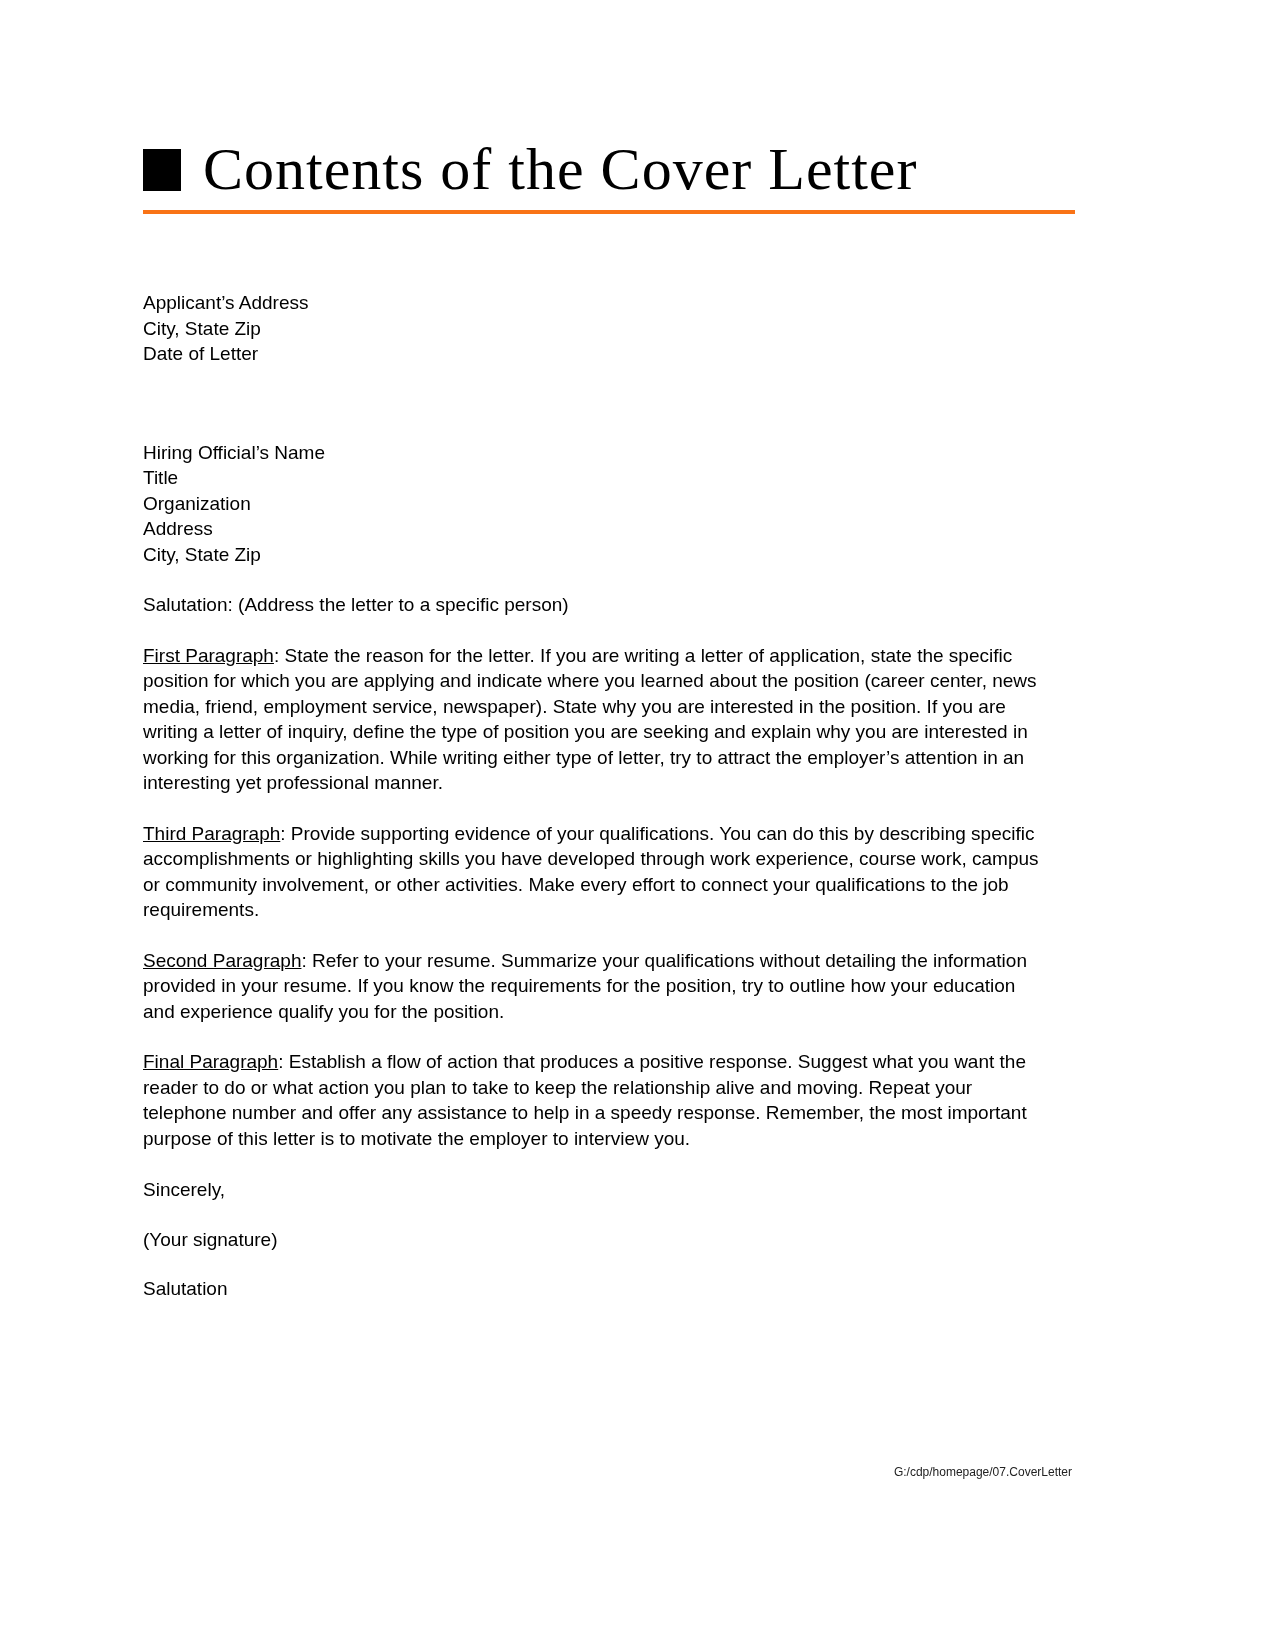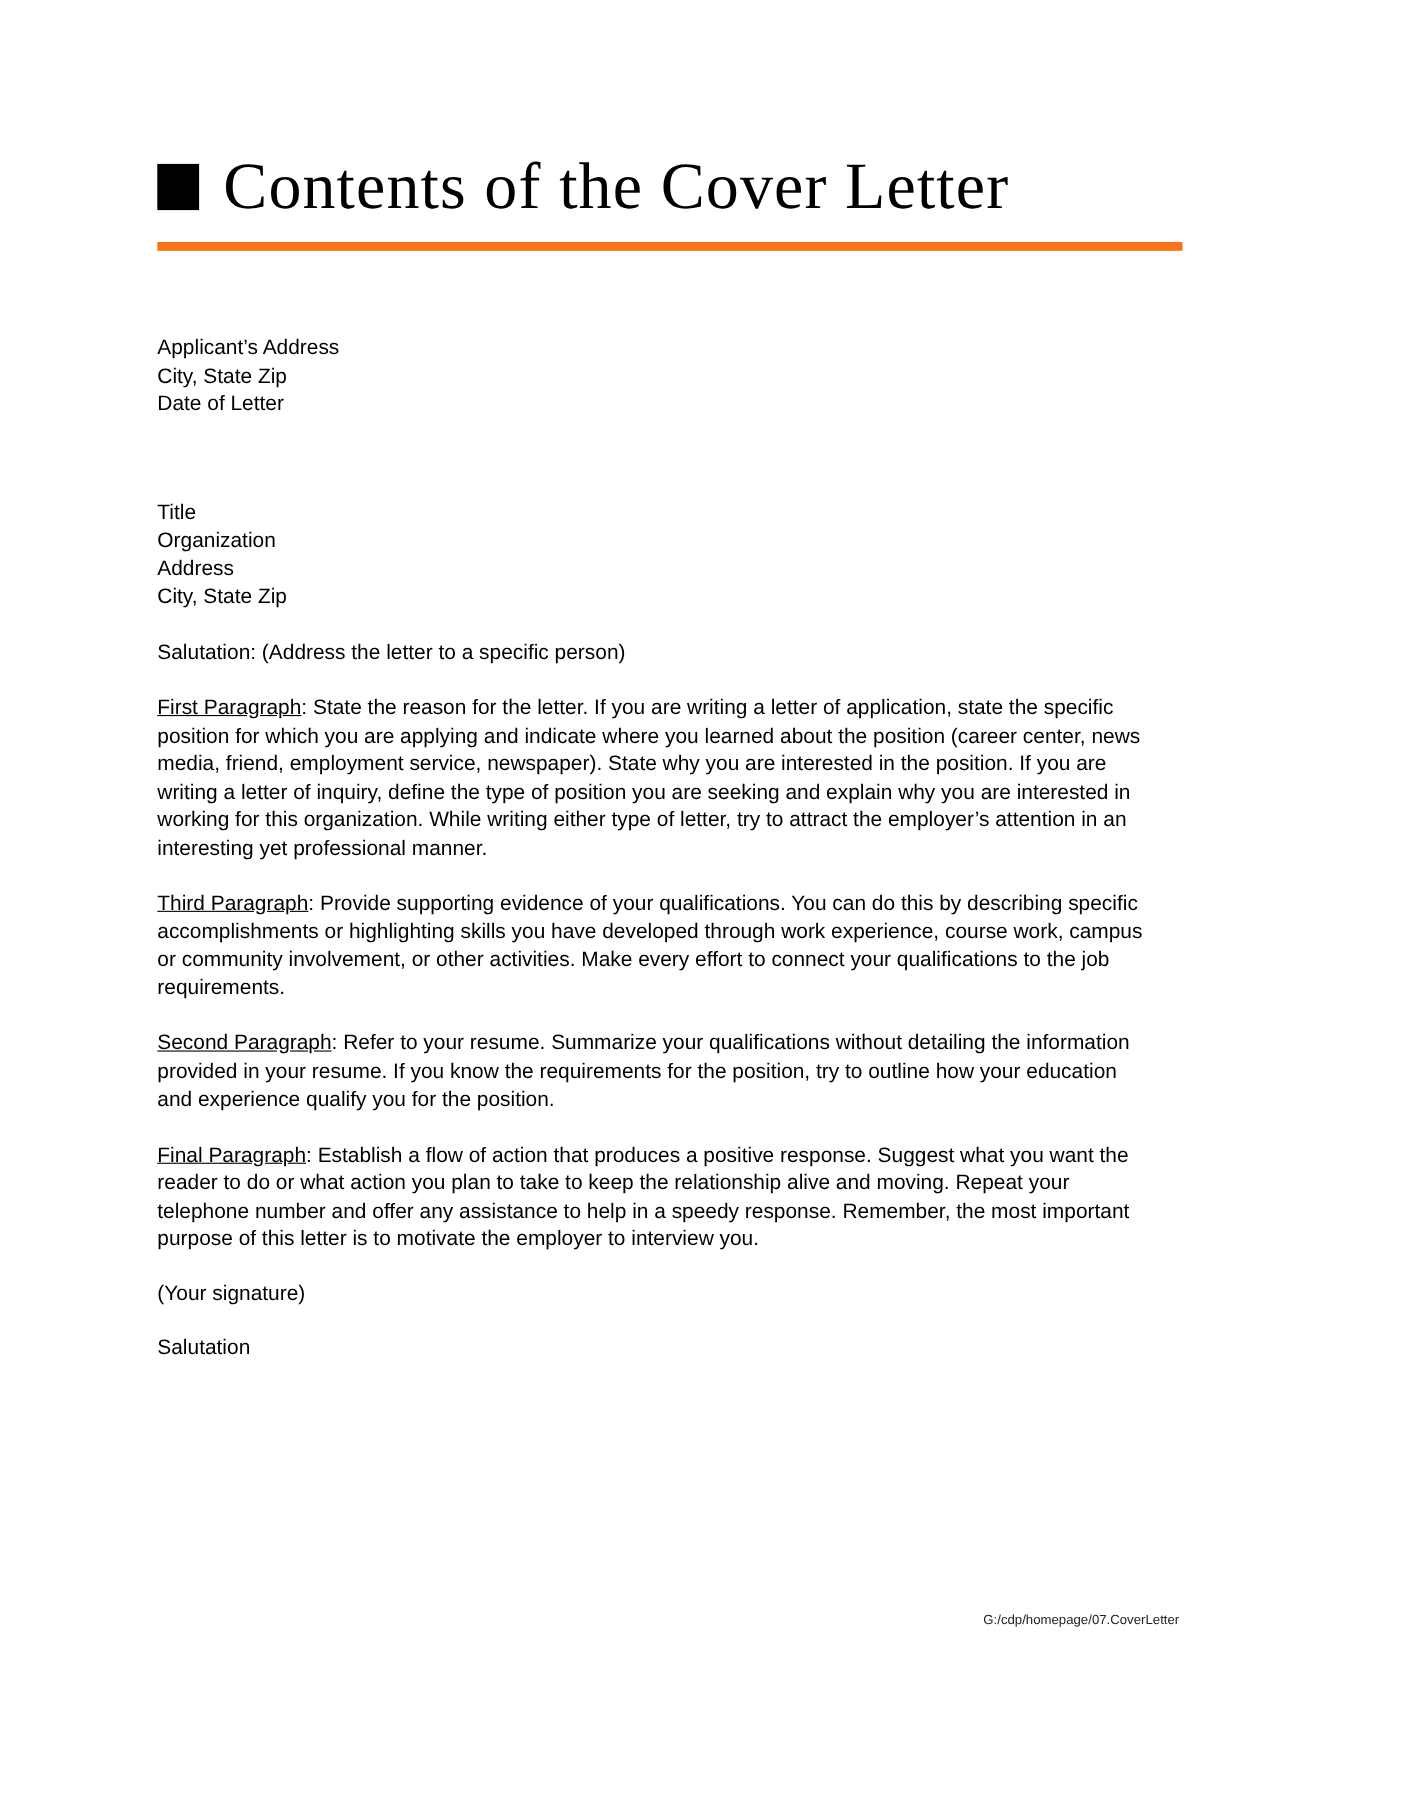--- a/index.html
+++ b/index.html
@@ -20,22 +20,22 @@
   }
   .content {
     position: absolute;
     left: 143px;
     top: 0;
     width: 905px;
   }
   .doc-header {
     margin-top: 138px;
     width: 932px;
-    border-bottom: 8px solid #f97316;
-    padding-bottom: 20px;
+    border-bottom: 4px solid #f97316;
+    padding-bottom: 10px;
   }
   .title {
     margin: 0;
     font-family: "Liberation Serif", "DejaVu Serif", serif;
     font-weight: normal;
     font-size: 60px;
     line-height: 62px;
     letter-spacing: 1px;
     white-space: nowrap;
   }
@@ -77,35 +77,37 @@
       <h1 class="title"><span class="bullet"></span><span>Contents of the Cover Letter</span></h1>
     </div>
 
     <div class="block block-applicant">
       <div class="line">Applicant’s Address</div>
       <div class="line">City, State Zip</div>
       <div class="line">Date of Letter</div>
     </div>
 
     <div class="block block-recipient">
+      <div class="line">Hiring Official’s Name</div>
       <div class="line">Title</div>
       <div class="line">Organization</div>
       <div class="line">Address</div>
       <div class="line">City, State Zip</div>
     </div>
 
     <div class="block block-salutation">Salutation: (Address the letter to a specific person)</div>
 
     <p class="para"><span class="para-label">First Paragraph</span><span>: State the reason for the letter. If you are writing a letter of application, state the specific position for which you are applying and indicate where you learned about the position (career center, news media, friend, employment service, newspaper). State why you are interested in the position. If you are writing a letter of inquiry, define the type of position you are seeking and explain why you are interested in working for this organization. While writing either type of letter, try to attract the employer’s attention in an interesting yet professional manner.</span></p>
 
     <p class="para"><span class="para-label">Third Paragraph</span><span>: Provide supporting evidence of your qualifications. You can do this by describing specific accomplishments or highlighting skills you have developed through work experience, course work, campus or community involvement, or other activities. Make every effort to connect your qualifications to the job requirements.</span></p>
 
     <p class="para"><span class="para-label">Second Paragraph</span><span>: Refer to your resume. Summarize your qualifications without detailing the information provided in your resume. If you know the requirements for the position, try to outline how your education and experience qualify you for the position.</span></p>
 
     <p class="para"><span class="para-label">Final Paragraph</span><span>: Establish a flow of action that produces a positive response. Suggest what you want the reader to do or what action you plan to take to keep the relationship alive and moving. Repeat your telephone number and offer any assistance to help in a speedy response. Remember, the most important purpose of this letter is to motivate the employer to interview you.</span></p>
 
+    <div class="closing-line closing-first">Sincerely,</div>
     <div class="closing-line">(Your signature)</div>
     <div class="closing-line">Salutation</div>
 
   </div>
 
   <div class="footer">G:/cdp/homepage/07.CoverLetter</div>
 </div>
 
 </body></html>

